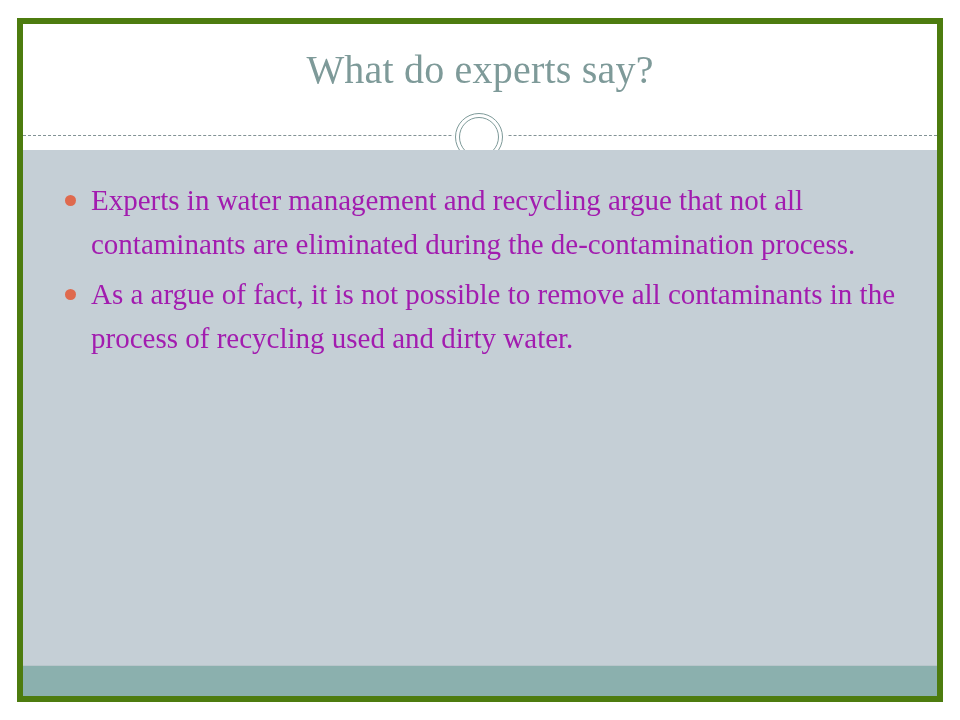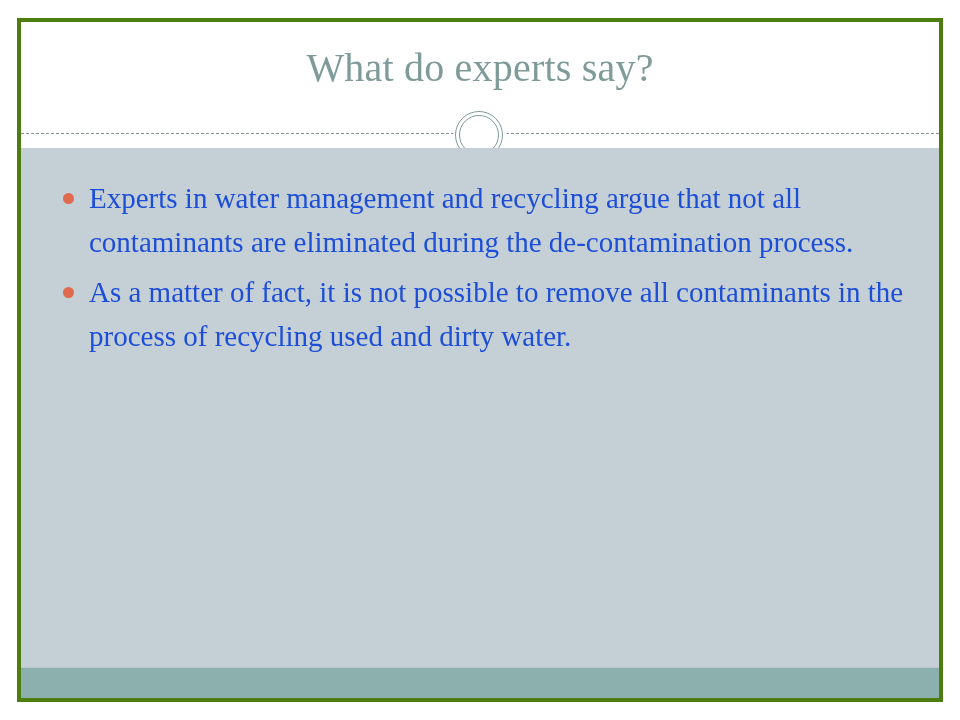--- a/index.html
+++ b/index.html
@@ -13,21 +13,21 @@
     font-family: "Liberation Serif", "DejaVu Serif", serif;
     overflow: hidden;
   }
 
   .slide {
     position: absolute;
     left: 17px;
     top: 18px;
     width: 926px;
     height: 684px;
-    border: 4px solid #4d7c0f;
+    border: 6px solid #4d7c0f;
     box-sizing: border-box;
     background: #ffffff;
     overflow: hidden;
   }
 
   
   .title-area {
     position: absolute;
     left: 0;
     top: 0;
@@ -105,21 +105,21 @@
     margin: 0;
     padding: 0;
     list-style: none;
   }
   .bullet-item {
     position: relative;
     padding-left: 50px;
     margin-bottom: 6px;
     font-size: 29px;
     line-height: 44px;
-    color: #1d4ed8;
+    color: #a21caf;
   }
   .bullet-dot {
     position: absolute;
     left: 24px;
     top: 17px;
     width: 11px;
     height: 11px;
     background: #df6a4e;
     border-radius: 50%;
   }
@@ -152,20 +152,20 @@
   </div>
 
   <div class="body-area">
     <ul class="bullet-list">
       <li class="bullet-item">
         <span class="bullet-dot"></span>
         <span>Experts in water management and recycling argue that not all contaminants are eliminated during the de-contamination process.</span>
       </li>
       <li class="bullet-item">
         <span class="bullet-dot"></span>
-        <span>As a matter of fact, it is not possible to remove all contaminants in the process of recycling used and dirty water.</span>
+        <span>As a argue of fact, it is not possible to remove all contaminants in the process of recycling used and dirty water.</span>
       </li>
     </ul>
   </div>
 
   <div class="footer-band"></div>
 
 </div>
 
 </body></html>

